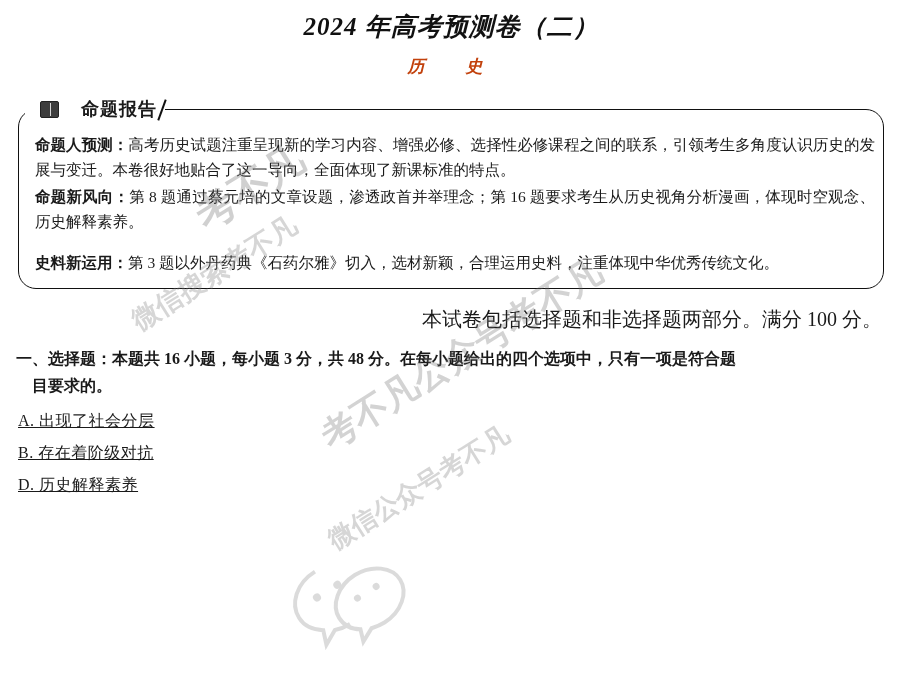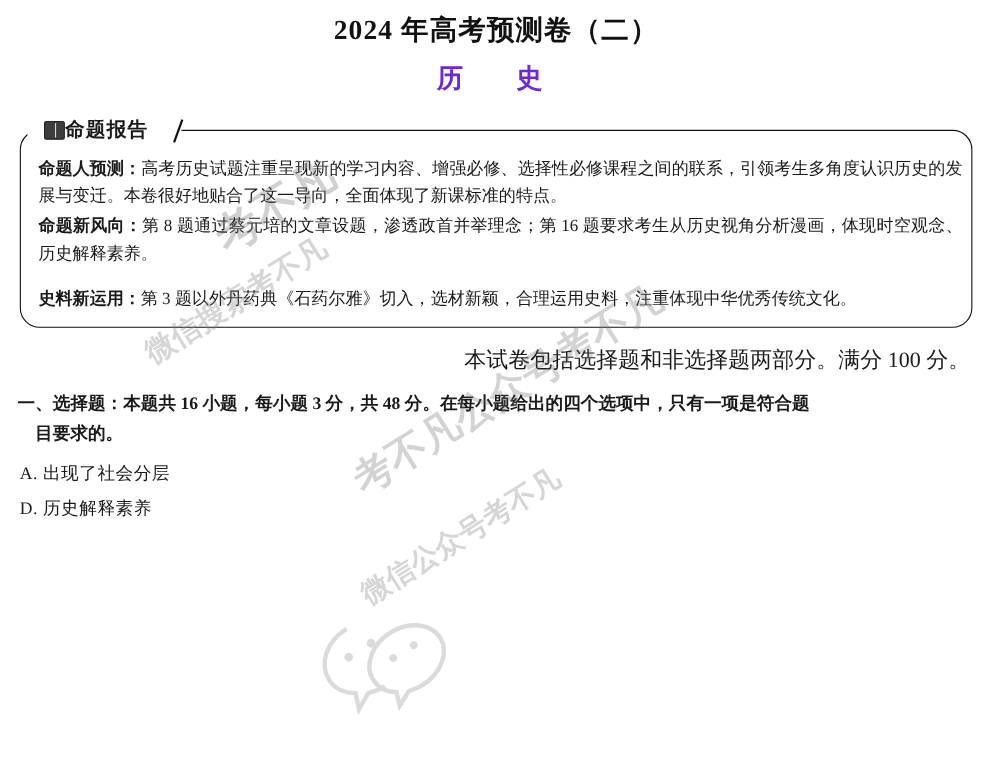--- a/index.html
+++ b/index.html
@@ -23,40 +23,42 @@
   }
 
   
   .doc-title {
     text-align: center;
     font-size: 25px;
     font-weight: bold;
     letter-spacing: 1px;
     margin-top: 10px;
     color: #111;
+    font-style: italic;
   }
   .doc-subject {
     text-align: center;
-    font-size: 24px;
+    font-size: 17px;
     font-weight: bold;
     letter-spacing: 12px;
     margin-top: 12px;
-    color: #6d28d9;
+    color: #c2410c;
+    font-style: italic;
   }
 
   
   .report-wrap {
     position: relative;
     margin: 18px 18px 0 18px;
   }
   .report-heading {
     position: relative;
     display: flex;
     align-items: center;
-    gap: 0;
+    gap: 22px;
     padding-left: 22px;
     height: 26px;
     z-index: 3;
   }
   .report-heading .book-icon {
     width: 17px;
     height: 15px;
     background: #3d3d3d;
     border: 1px solid #222;
     border-radius: 2px;
@@ -147,20 +149,21 @@
     text-align: justify;
   }
   .q-num { }
   .choices {
     margin: 10px 0 0 18px;
     font-size: 16px;
   }
   .choice {
     margin-top: 11px;
     letter-spacing: 0.5px;
+    text-decoration: underline;
   }
 
   
   .wm {
     position: absolute;
     color: rgba(120,120,120,0.30);
     font-weight: bold;
     white-space: nowrap;
     transform-origin: center center;
     pointer-events: none;
@@ -235,20 +238,21 @@
   <p class="body-note">本试卷包括选择题和非选择题两部分。满分 100 分。</p>
 
   <p class="section-one">
     <span class="strong">一、选择题：</span><span class="strong">本题共 16 小题，每小题 3 分，共 48 分。在每小题给出的四个选项中，只有一项是符合题</span>
     <span class="cont strong">目要求的。</span>
   </p>
 
 
   <div class="choices">
     <div class="choice">A. 出现了社会分层</div>
+    <div class="choice">B. 存在着阶级对抗</div>
     <div class="choice">D. 历史解释素养</div>
   </div>
 
   <div class="wm wm-a">考不凡</div>
   <div class="wm wm-b">微信搜索考不凡</div>
   <div class="wm wm-c">考不凡公众号考不凡</div>
   <div class="wm wm-d">微信公众号考不凡</div>
 
   <svg class="wm-logo" viewBox="0 0 120 105">
     <g fill="none" stroke="#8a8a8a" stroke-width="4">

